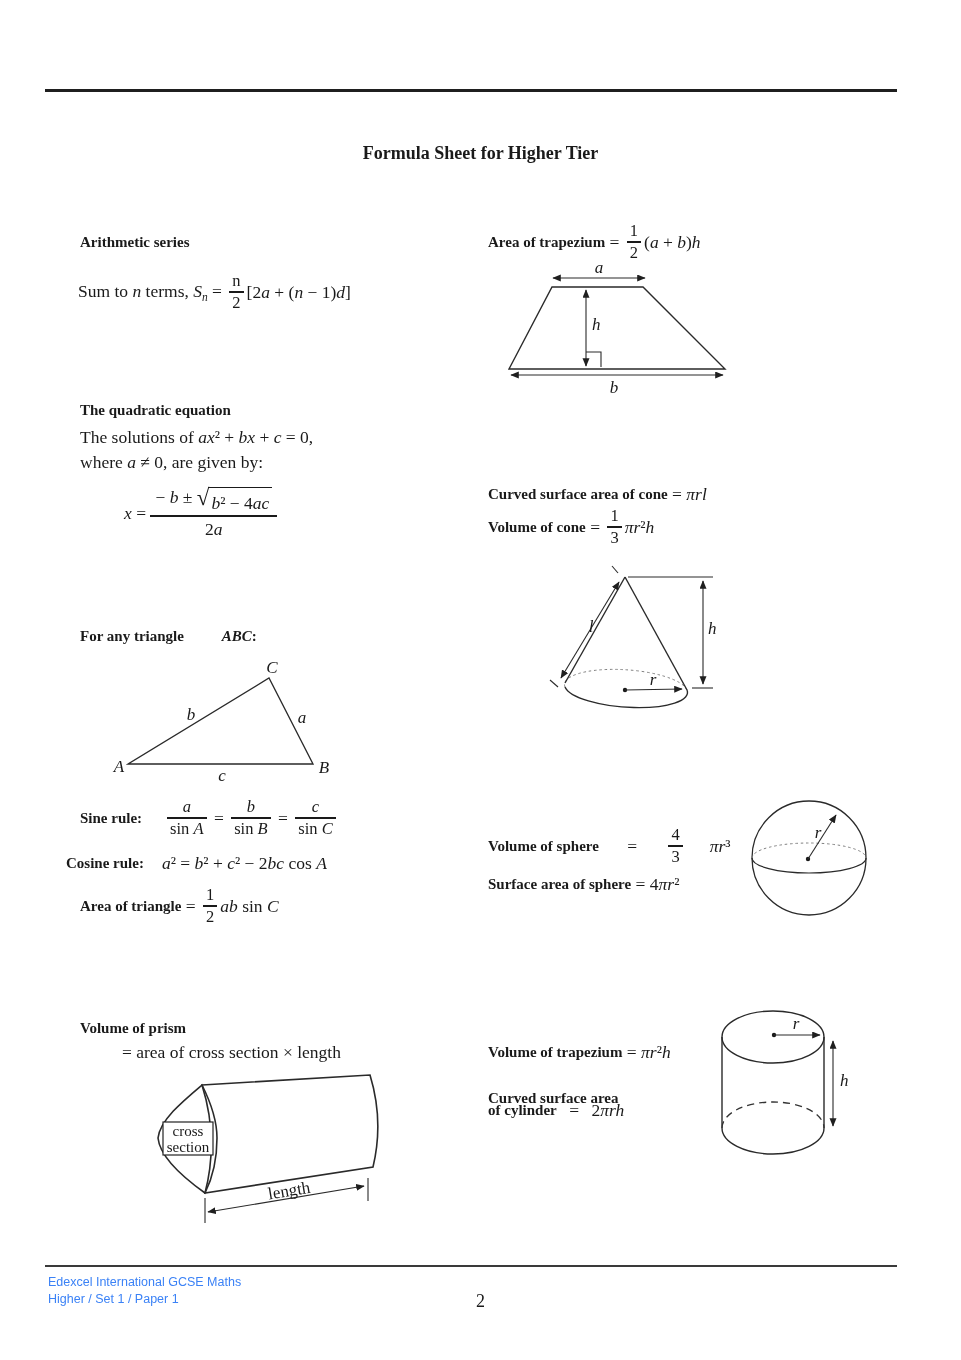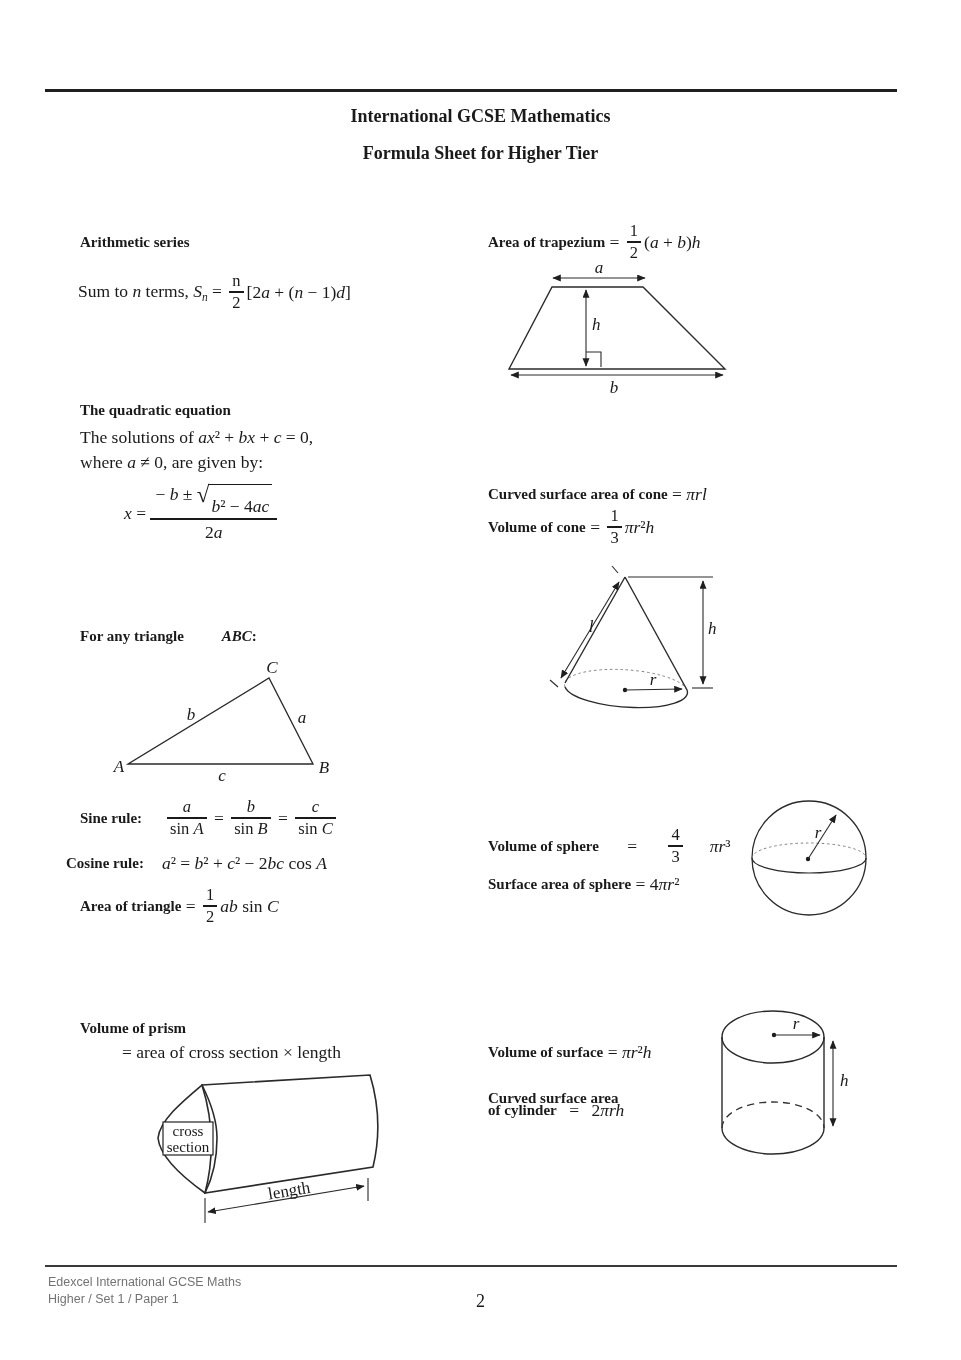--- a/index.html
+++ b/index.html
@@ -16,23 +16,23 @@
   .s-i{font-style:italic;}
   .s-bi{font-weight:bold;font-style:italic;margin-left:34px;}
   .s-sub{font-style:italic;font-size:11.5px;vertical-align:-4px;}
   .frac{display:inline-flex;flex-direction:column;align-items:center;font-size:16.5px;line-height:1.08;margin:0 3px;}
   .frac .num,.frac .den{padding:0 3px;white-space:pre;}
   .fbar{align-self:stretch;height:1.4px;background:#1a1a1a;margin:1.5px 0;}
   .bigfrac{display:inline-flex;flex-direction:column;align-items:center;font-size:17.5px;line-height:1.15;}
   .bnum{display:inline-flex;align-items:flex-start;padding:0 5px 1px;white-space:pre;}
   .bden{padding-top:1px;}
   .rad{font-size:23px;line-height:0.95;font-style:normal;margin-right:-1px;}
-  .radicand{border-top:1.4px solid #1a1a1a;padding:11px 3px 0;white-space:pre;}
+  .radicand{border-top:1.4px solid #1a1a1a;padding:5px 3px 0;white-space:pre;}
   .gap{display:inline-block;}
-  .sans{font-family:"Liberation Sans","DejaVu Sans",sans-serif;font-size:12.5px;line-height:17px;color:#737373;}
+  .sans{font-family:"Liberation Sans","DejaVu Sans",sans-serif;font-size:12.5px;line-height:17px;color:#3b82f6;}
   .pagenum{width:100%;text-align:center;font-size:18px;}
   svg{overflow:visible;}
   svg text{font-family:"Liberation Serif","DejaVu Serif",serif;font-size:17px;font-style:italic;fill:#1a1a1a;}
   svg text.rm{font-style:normal;}
   svg text.small{font-size:15px;}
   .ln{stroke:#2a2a2a;stroke-width:1.4;fill:none;}
   .ln-thin{stroke:#2a2a2a;stroke-width:1.1;fill:none;}
   .dash{stroke:#808080;stroke-width:1;fill:none;stroke-dasharray:2.5 2.8;}
   .dash-big{stroke:#333;stroke-width:1.3;fill:none;stroke-dasharray:7 5;}
 </style>
@@ -44,21 +44,20 @@
     <marker id="ah" markerWidth="10" markerHeight="9" refX="7.8" refY="3.5" orient="auto-start-reverse" markerUnits="userSpaceOnUse">
       <path d="M0,0 L8.5,3.5 L0,7 Z" fill="#1f1f1f"></path>
     </marker>
   </defs>
 </svg>
 
 <div class="page">
 
   <div class="abs h-rule" style="left:45px;top:89px;width:852px;height:2.5px;"></div>
 
-  <div class="abs title" style="left:0;top:106px;">International GCSE Mathematics</div>
   <div class="abs title" style="left:0;top:143px;">Formula Sheet for Higher Tier</div>
 
   <div class="abs sec-h" style="left:80px;top:231px;">Arithmetic series</div>
   <div class="abs frow" style="left:78px;top:272px;height:40px;">
     <span><span class="s-r">Sum to </span><span class="s-i">n</span><span class="s-r"> terms, </span><span class="s-i">S</span><span class="s-sub">n</span><span class="s-r"> = </span></span>
     <span class="frac"><span class="num">n</span><span class="fbar"></span><span class="den">2</span></span>
     <span><span class="s-r">[2</span><span class="s-i">a</span><span class="s-r"> + (</span><span class="s-i">n</span><span class="s-r"> − 1)</span><span class="s-i">d</span><span class="s-r">]</span></span>
   </div>
 
   <div class="abs frow" style="left:488px;top:222px;height:40px;">
@@ -194,21 +193,21 @@
     <rect x="13" y="54" width="50" height="33" fill="#ffffff" stroke="#222" stroke-width="1.2"></rect>
     <text class="rm small" x="38" y="68" text-anchor="middle">cross</text>
     <text class="rm small" x="38" y="84" text-anchor="middle">section</text>
     <line class="ln-thin" x1="55" y1="130" x2="55" y2="155"></line>
     <line class="ln-thin" x1="218" y1="110" x2="218" y2="133"></line>
     <line class="ln-thin" x1="58" y1="144" x2="214" y2="118" marker-start="url(#ah)" marker-end="url(#ah)"></line>
     <text class="rm" x="140" y="128" text-anchor="middle" transform="rotate(-9.5 140 128)">length</text>
   </svg>
 
   <div class="abs frow" style="left:488px;top:1040px;height:24px;">
-    <span class="sec-h">Volume of surface</span>
+    <span class="sec-h">Volume of trapezium</span>
     <span> = </span>
     <span><span class="s-i">πr</span><span class="s-r">²</span><span class="s-i">h</span></span>
   </div>
   <div class="abs sec-h" style="left:488px;top:1087px;">Curved surface area</div>
   <div class="abs frow" style="left:488px;top:1098px;height:24px;gap:8px;">
     <span class="sec-h">of cylinder</span>
     <span> = </span>
     <span><span class="s-r">2</span><span class="s-i">πrh</span></span>
   </div>
 

